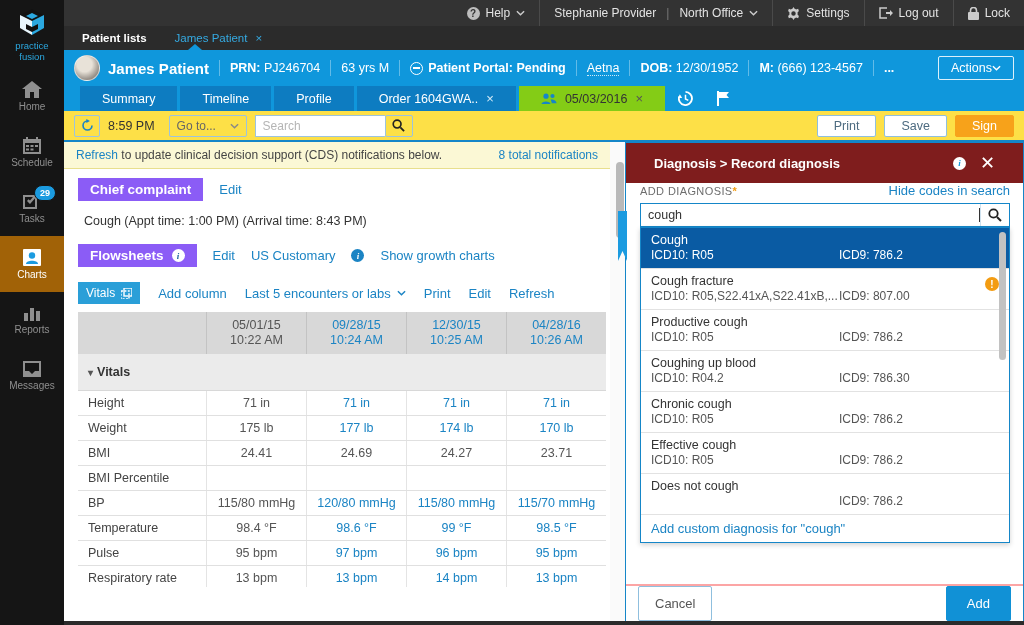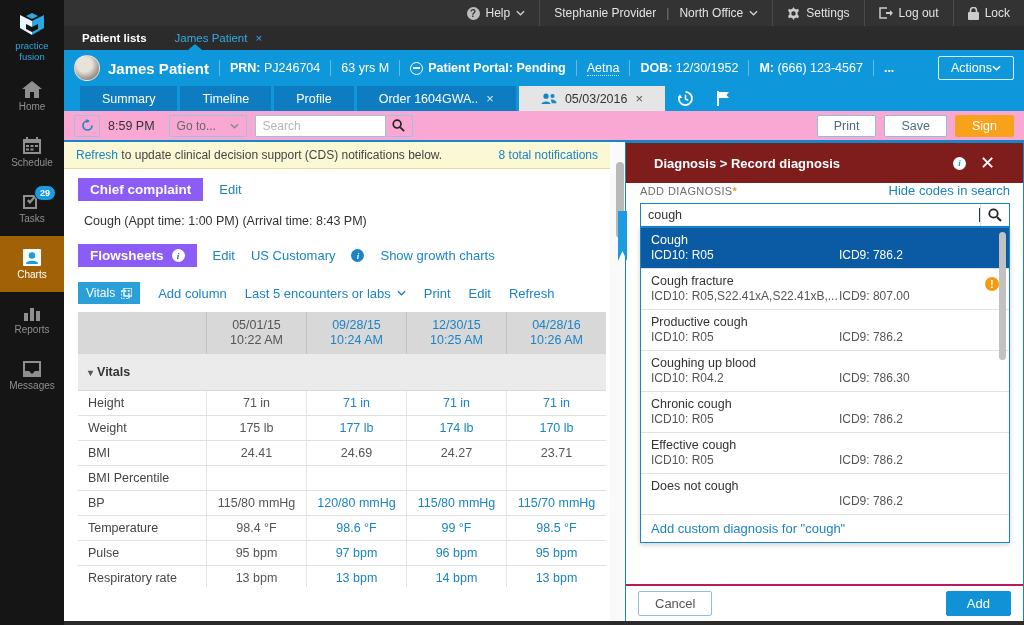--- a/index.html
+++ b/index.html
@@ -40,26 +40,26 @@
   .portal { display:flex; align-items:center; gap:5px; }
   .minus-circle { width:13px; height:13px; border-radius:50%; border:1.5px solid #fff; position:relative; }
   .minus-circle::after { content:""; position:absolute; left:2px; right:2px; top:4.5px; height:1.5px; background:#fff; }
   .dotted-link { border-bottom:1px dotted rgba(255,255,255,.8); cursor:pointer; }
   #actions-btn { margin-left:auto; border:1px solid rgba(255,255,255,.85); border-radius:2px; padding:4px 12px; display:flex; align-items:center; font-size:12.5px; cursor:pointer; }
 
   
   #chart-tabs { left:64px; top:86px; width:960px; height:25px; background:#0f97dc; display:flex; align-items:stretch; gap:3px; padding-left:16px; font-size:12.5px; }
   .ctab { background:#0d7cc1; color:#fff; display:flex; align-items:center; padding:0 22px; cursor:pointer; gap:8px; }
   .ctab .x { color:#d6ecf8; font-size:13px; }
-  .ctab.active { background:#e5e5e5; color:#333; }
+  .ctab.active { background:#84cc16; color:#333; }
   .ctab.active .x { color:#555; }
   .blue-iconbtn { display:flex; align-items:center; padding:0 10px; cursor:pointer; }
 
   
-  #toolbar { left:64px; top:111px; width:960px; height:31px; background:#f9a8d4; border-bottom:2px solid #1586c8; display:flex; align-items:center; padding:0 10px; gap:8px; }
+  #toolbar { left:64px; top:111px; width:960px; height:31px; background:#fde047; border-bottom:2px solid #1586c8; display:flex; align-items:center; padding:0 10px; gap:8px; }
   .tool-box { border:1px solid #9cc3de; border-radius:2px; height:22px; display:flex; align-items:center; justify-content:center; cursor:pointer; }
   #refresh-btn { width:26px; }
   #tb-time { font-size:12.5px; color:#333; margin-right:6px; }
   #goto-select { width:78px; justify-content:space-between; padding:0 7px; color:#666; font-size:12px; }
   #search-wrap { display:flex; }
   #tb-search { border:1px solid #9cc3de; border-right:none; height:22px; width:130px; padding:0 7px; font-size:12px; color:#555; outline:none; font-family:"Liberation Sans",sans-serif; }
   #tb-search::placeholder { color:#b5b5b5; }
   #tb-search-btn { width:28px; border:1px solid #9cc3de; }
   .toolbar-right { margin-left:auto; display:flex; gap:8px; }
   .tr-btn { border:1px solid #8fbfde; border-radius:2px; background:#fff; color:#4d6b80; font-size:12.5px; padding:3px 16px; cursor:pointer; font-family:"Liberation Sans",sans-serif; }
@@ -129,21 +129,21 @@
   .dx-item { padding:5px 10px 6px; border-bottom:1px solid #e2e2e2; position:relative; cursor:pointer; }
   .dx-name { font-size:12.5px; color:#333; }
   .dx-codes { display:flex; font-size:12px; color:#555; margin-top:1px; }
   .dx-icd10 { width:54%; }
   .dx-item.selected { background:#0a5ba3; }
   .dx-item.selected .dx-name, .dx-item.selected .dx-codes { color:#fff; }
   .warn-circle { position:absolute; right:10px; top:8px; width:14px; height:14px; border-radius:50%; background:#f39c12; color:#fff; font-size:10px; font-weight:bold; display:flex; align-items:center; justify-content:center; }
   #dx-custom { padding:6px 10px; font-size:13px; }
   #dx-scroll { position:absolute; right:3px; top:4px; width:7px; height:128px; background:#c2c2c2; border-radius:4px; }
 
-  #rp-footer { left:0; top:441px; width:397px; height:37px; border-top:2px solid #be185d; display:flex; align-items:center; padding:0 12px; background:#fff; }
+  #rp-footer { left:0; top:441px; width:397px; height:37px; border-top:2px solid #fca5a5; display:flex; padding:0 12px; background:#fff; }
   #cancel-btn { border:1px solid #8fbfde; background:#fff; color:#555; font-size:13px; padding:4px 16px; border-radius:2px; cursor:pointer; font-family:"Liberation Sans",sans-serif; }
   #add-btn { margin-left:auto; background:#1191d6; border:1px solid #1191d6; color:#fff; font-size:13px; padding:4px 20px; border-radius:2px; cursor:pointer; font-family:"Liberation Sans",sans-serif; }
 
   #bottom-strip { left:64px; top:621px; width:960px; height:4px; background:#2b2b2b; }
 </style>
 </head>
 <body>
 
 <div id="sidebar" class="abs">
   <div class="logo-box">

